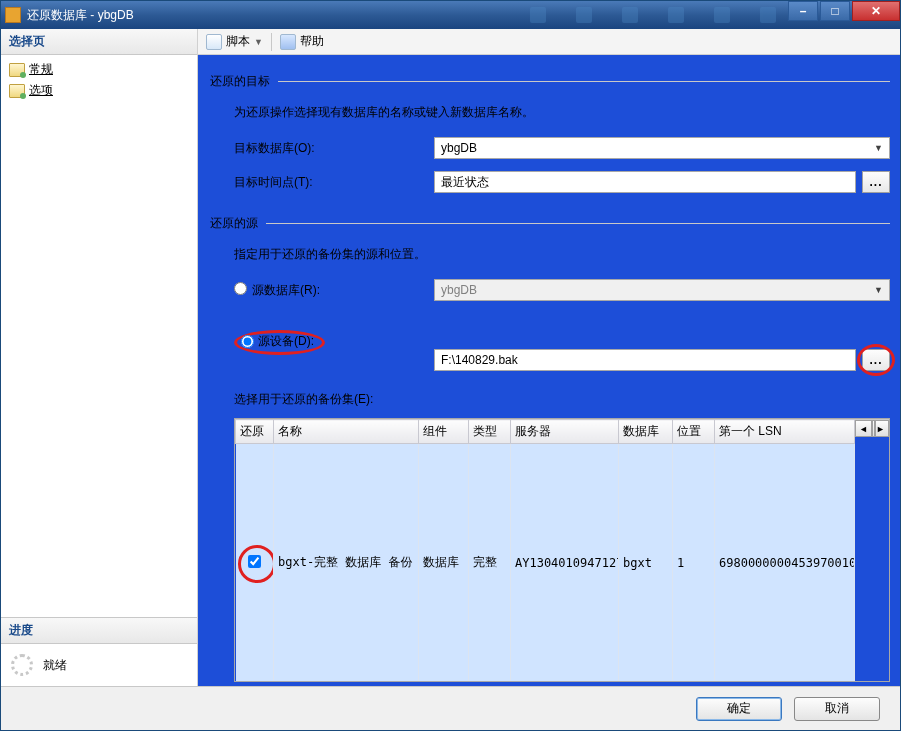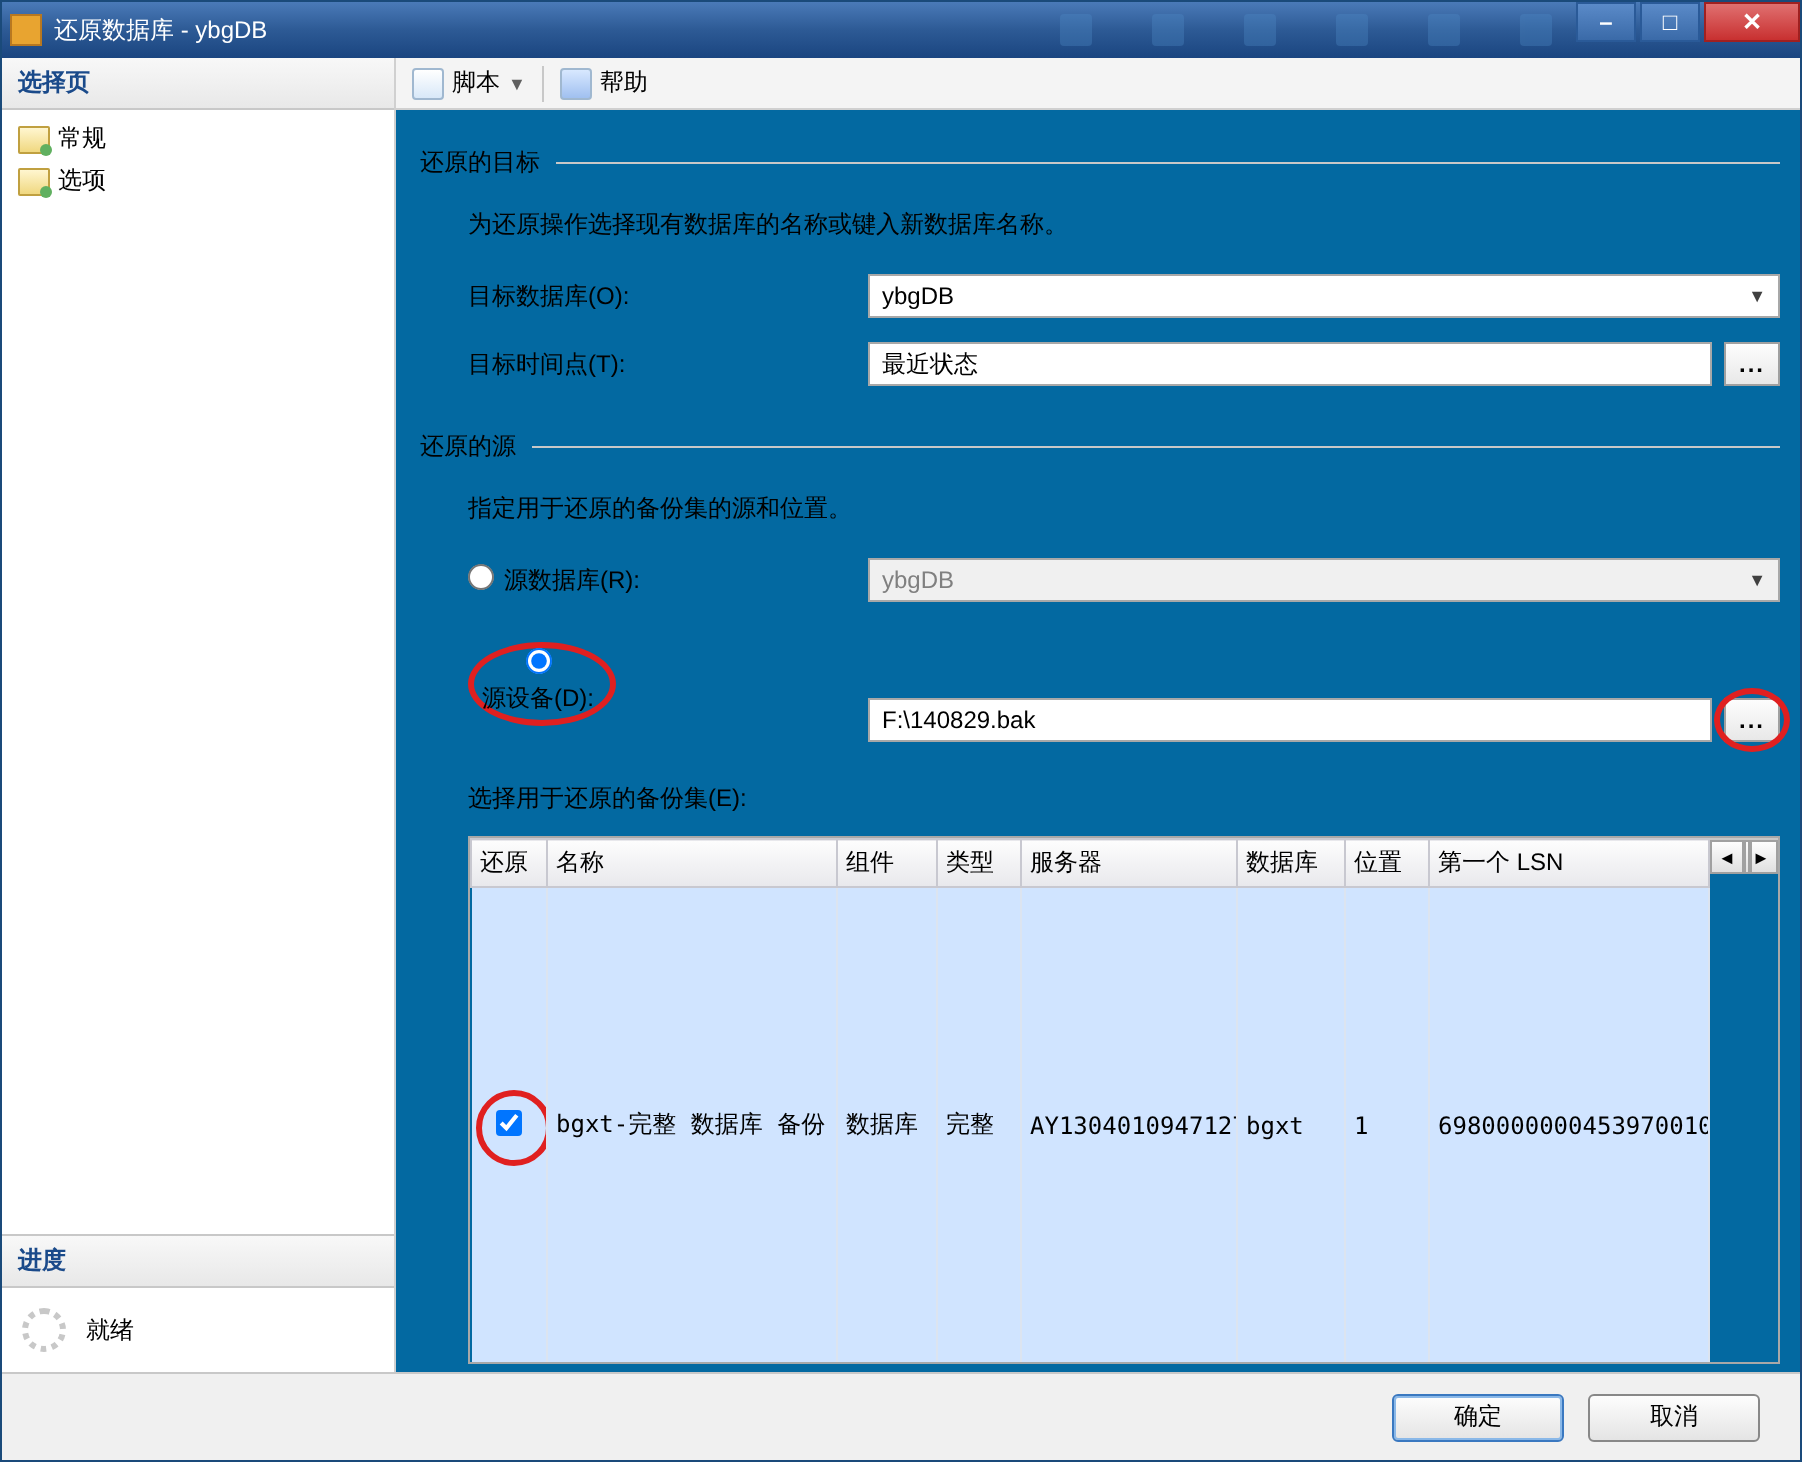--- a/index.html
+++ b/index.html
@@ -10,24 +10,24 @@
 .titlebar { height: 28px; background: linear-gradient(to bottom, #4a7ab8 0%, #2d5a95 50%, #1a4580 100%); display: flex; align-items: center; padding: 0 4px; color: #fff; position: relative; }
 .titlebar-icon { width: 16px; height: 16px; background: #e8a430; border: 1px solid #b87820; margin-right: 6px; }
 .titlebar-text { flex: 1; font-size: 12px; }
 .titlebar-icons-mid { display: flex; gap: 30px; margin-right: 120px; opacity: 0.55; }
 .titlebar-icons-mid span { width: 16px; height: 16px; display: inline-block; background: rgba(80,140,200,0.6); border-radius: 2px; }
 .win-btns { position: absolute; right: 0; top: 0; display: flex; }
 .win-btn { width: 30px; height: 20px; display: flex; align-items: center; justify-content: center; color: #fff; font-weight: bold; font-size: 12px; }
 .win-btn.min, .win-btn.max { background: linear-gradient(to bottom, #5a8ac8, #3a6aa8); border: 1px solid #2a5a98; margin-right: 2px; }
 .win-btn.close { width: 48px; background: linear-gradient(to bottom, #e07070, #c83030); border: 1px solid #a02020; }
 
-.client { display: flex; height: calc(100% - 28px - 44px); background: #0369a1; }
+.client { display: flex; height: calc(100% - 28px - 44px); background: #1d4ed8; }
 .left-pane { width: 218px; background: #fff; display: flex; flex-direction: column; border-right: 1px solid #d0d0d0; }
 .pane-header { background: linear-gradient(to bottom, #f8f8f8, #e8e8e8); border-bottom: 1px solid #c8c8c8; padding: 4px 8px; font-weight: bold; color: #1a4a8a; }
-.page-list { flex: 1; padding: 4px; background: #fff; }
+.page-list { flex: 1; padding: 4px; background: #fff; text-decoration: underline; }
 .page-item { display: flex; align-items: center; padding: 2px 4px; gap: 4px; cursor: pointer; }
 .page-item .icon { width: 16px; height: 14px; background: linear-gradient(to bottom, #fff6d0, #f0d880); border: 1px solid #c0a040; border-radius: 1px; position: relative; }
 .page-item .icon::after { content: ""; position: absolute; right: -2px; bottom: -2px; width: 6px; height: 6px; background: #60b060; border-radius: 50%; }
 
 .conn-section { border-top: 1px solid #c8c8c8; }
 .conn-body { padding: 8px 10px; line-height: 1.9; }
 .conn-body a { color: #0040c0; text-decoration: underline; }
 .link-icon { width: 16px; height: 14px; background: linear-gradient(to bottom, #fff6d0, #f0d880); border: 1px solid #c0a040; display: inline-block; vertical-align: middle; margin-right: 4px; position: relative; }
 .link-icon::after { content: ""; position: absolute; right: -3px; bottom: -3px; width: 8px; height: 8px; background: #4080d0; border-radius: 50%; }
 
@@ -51,21 +51,21 @@
 .form-row .fld { flex: 1; display: flex; gap: 6px; align-items: center; }
 .combo, .txt { flex: 1; height: 22px; border: 1px solid #a8a8a8; background: #fff; padding: 2px 6px; display: flex; align-items: center; justify-content: space-between; }
 .combo.disabled { background: #f0f0f0; color: #808080; }
 .combo .arrow { font-size: 9px; color: #404040; }
 .btn-sm { width: 28px; height: 22px; border: 1px solid #a0a0a0; background: linear-gradient(to bottom, #fdfdfd, #e8e8e8); display: flex; align-items: center; justify-content: center; font-weight: bold; letter-spacing: 1px; }
 
 .radio-row { display: flex; align-items: center; margin: 6px 0 6px 24px; }
 .radio-row .radio-wrap { width: 200px; display: flex; align-items: flex-start; gap: 5px; }
 input[type=radio] { width: 13px; height: 13px; }
 
-.annot-red { border: 3px solid #e02020; border-radius: 50%; padding: 0 8px 2px 4px; display: inline-flex; align-items: center; gap: 4px; flex-direction: column; }
+.annot-red { border: 3px solid #e02020; border-radius: 50%; padding: 0 8px 2px 4px; display: inline-flex; align-items: center; gap: 4px; }
 .annot-red-btn { position: relative; }
 .annot-red-btn::after { content: ""; position: absolute; left: -6px; top: -6px; right: -6px; bottom: -6px; border: 3px solid #e02020; border-radius: 50%; pointer-events: none; }
 
 .grid-wrap { flex: 1; border: 1px solid #a8a8a8; margin: 6px 0 0 24px; display: flex; flex-direction: row; min-height: 0; }
 .grid-table { width: 100%; border-collapse: collapse; table-layout: fixed; }
 .grid-table th { background: linear-gradient(to bottom, #fdfdfd, #e8e8ec); border: 1px solid #c8c8d0; padding: 3px 4px; text-align: left; font-weight: normal; height: 20px; white-space: nowrap; overflow: hidden; }
 .grid-table td { border-right: 1px solid #dce4f0; padding: 2px 4px; background: #d0e4ff; white-space: nowrap; overflow: hidden; font-family: "SimSun", monospace; }
 .grid-table td.chk { text-align: center; }
 .chk-annot { position: relative; display: inline-block; }
 .chk-annot::after { content: ""; position: absolute; left: -10px; top: -10px; width: 32px; height: 32px; border: 3px solid #e02020; border-radius: 50%; pointer-events: none; }

